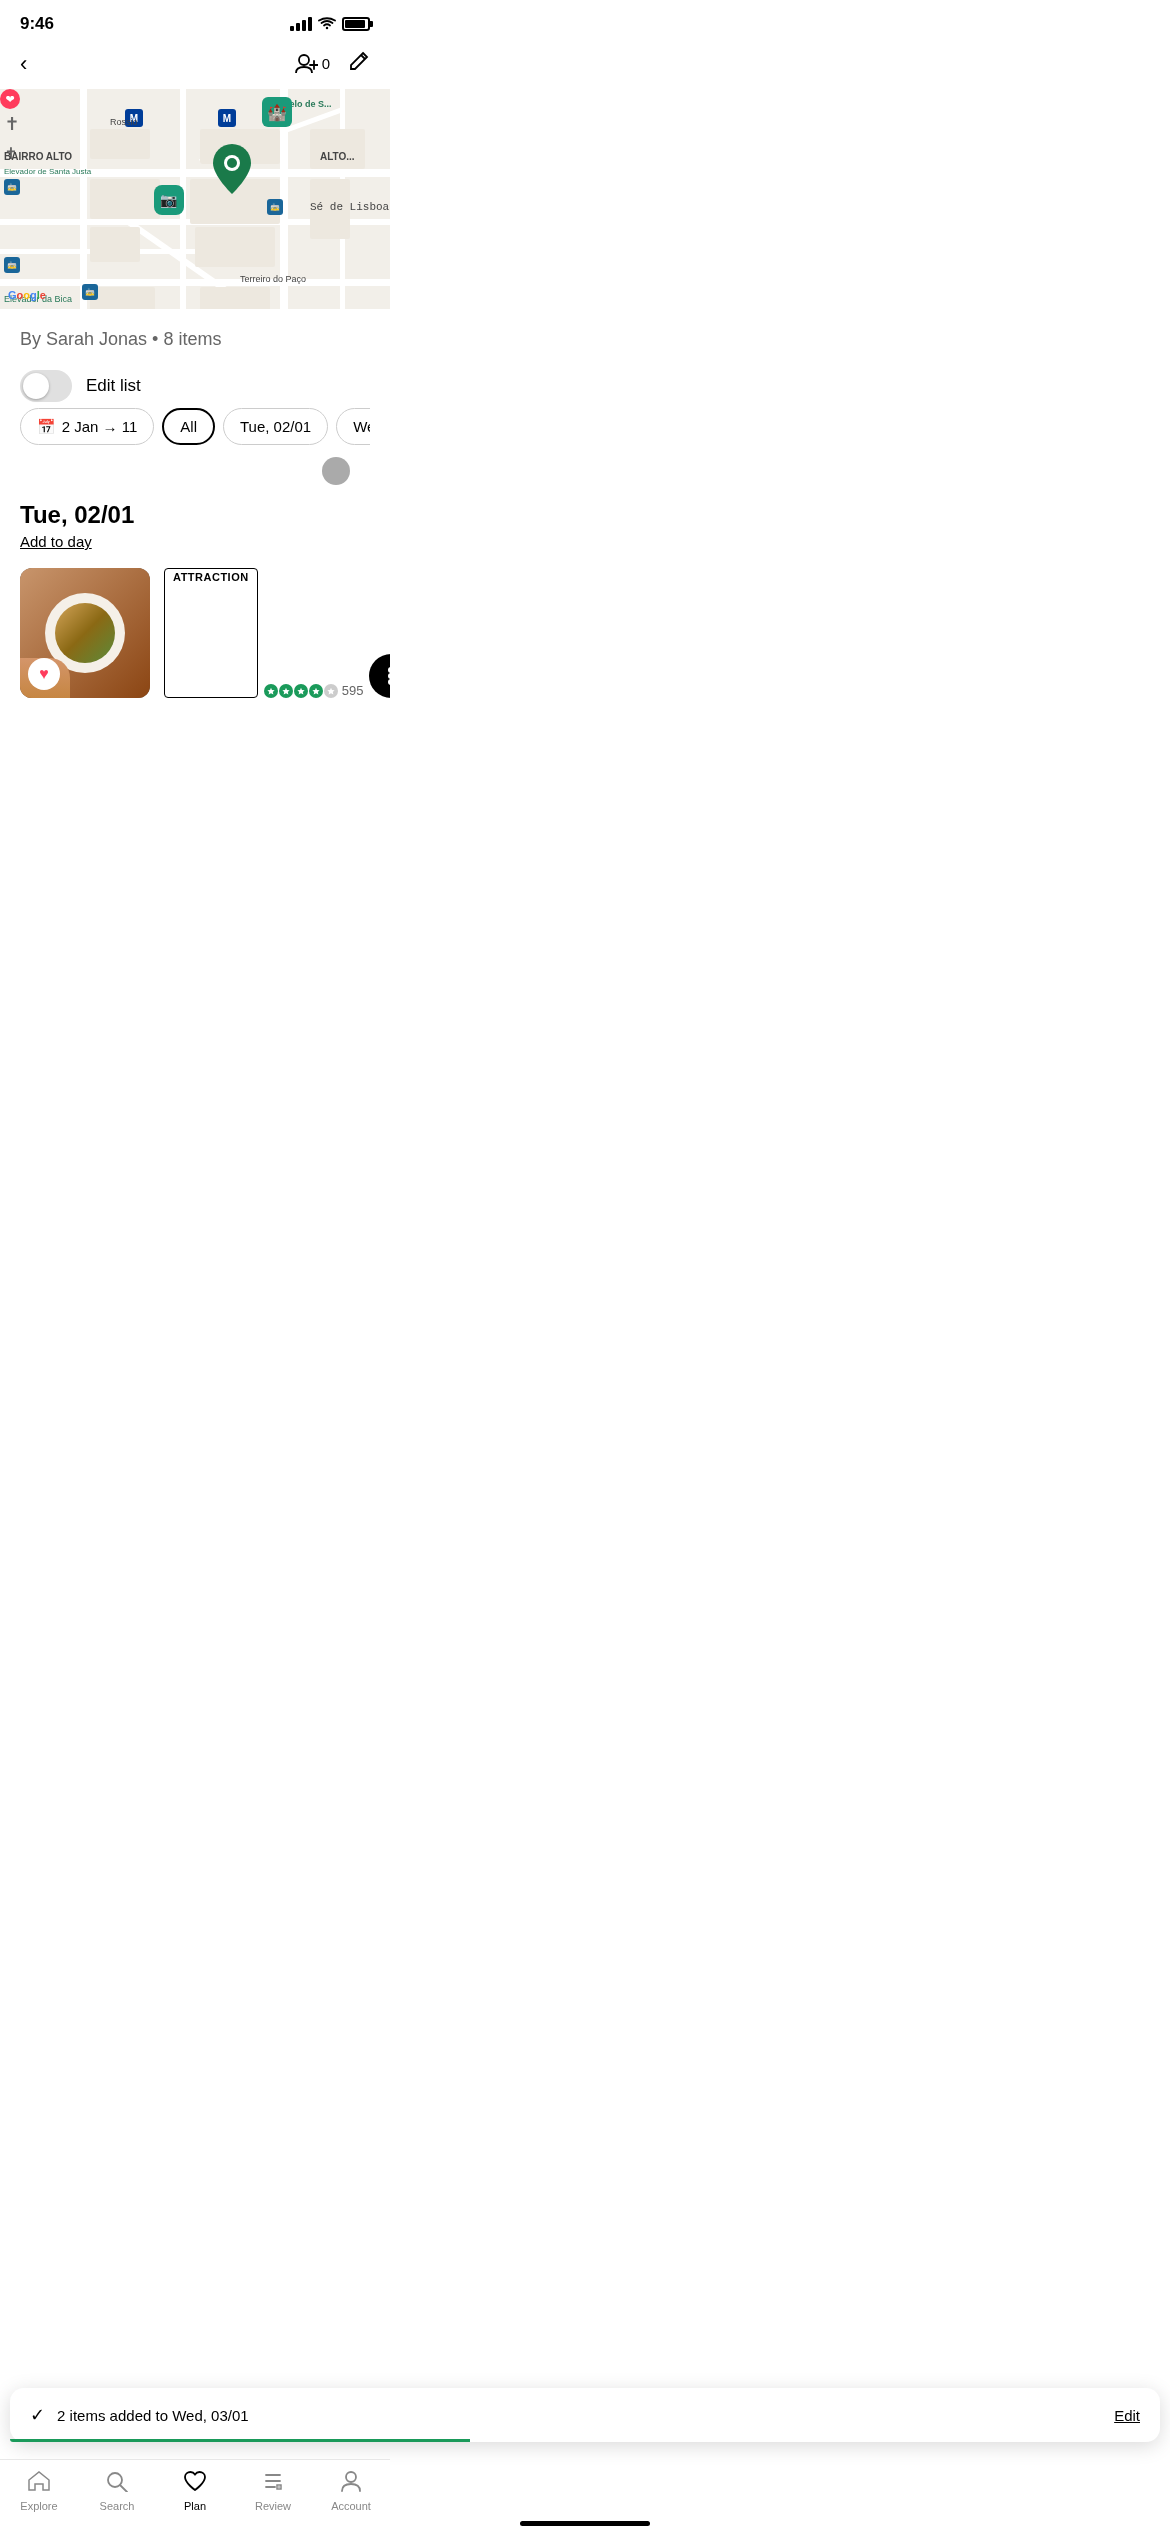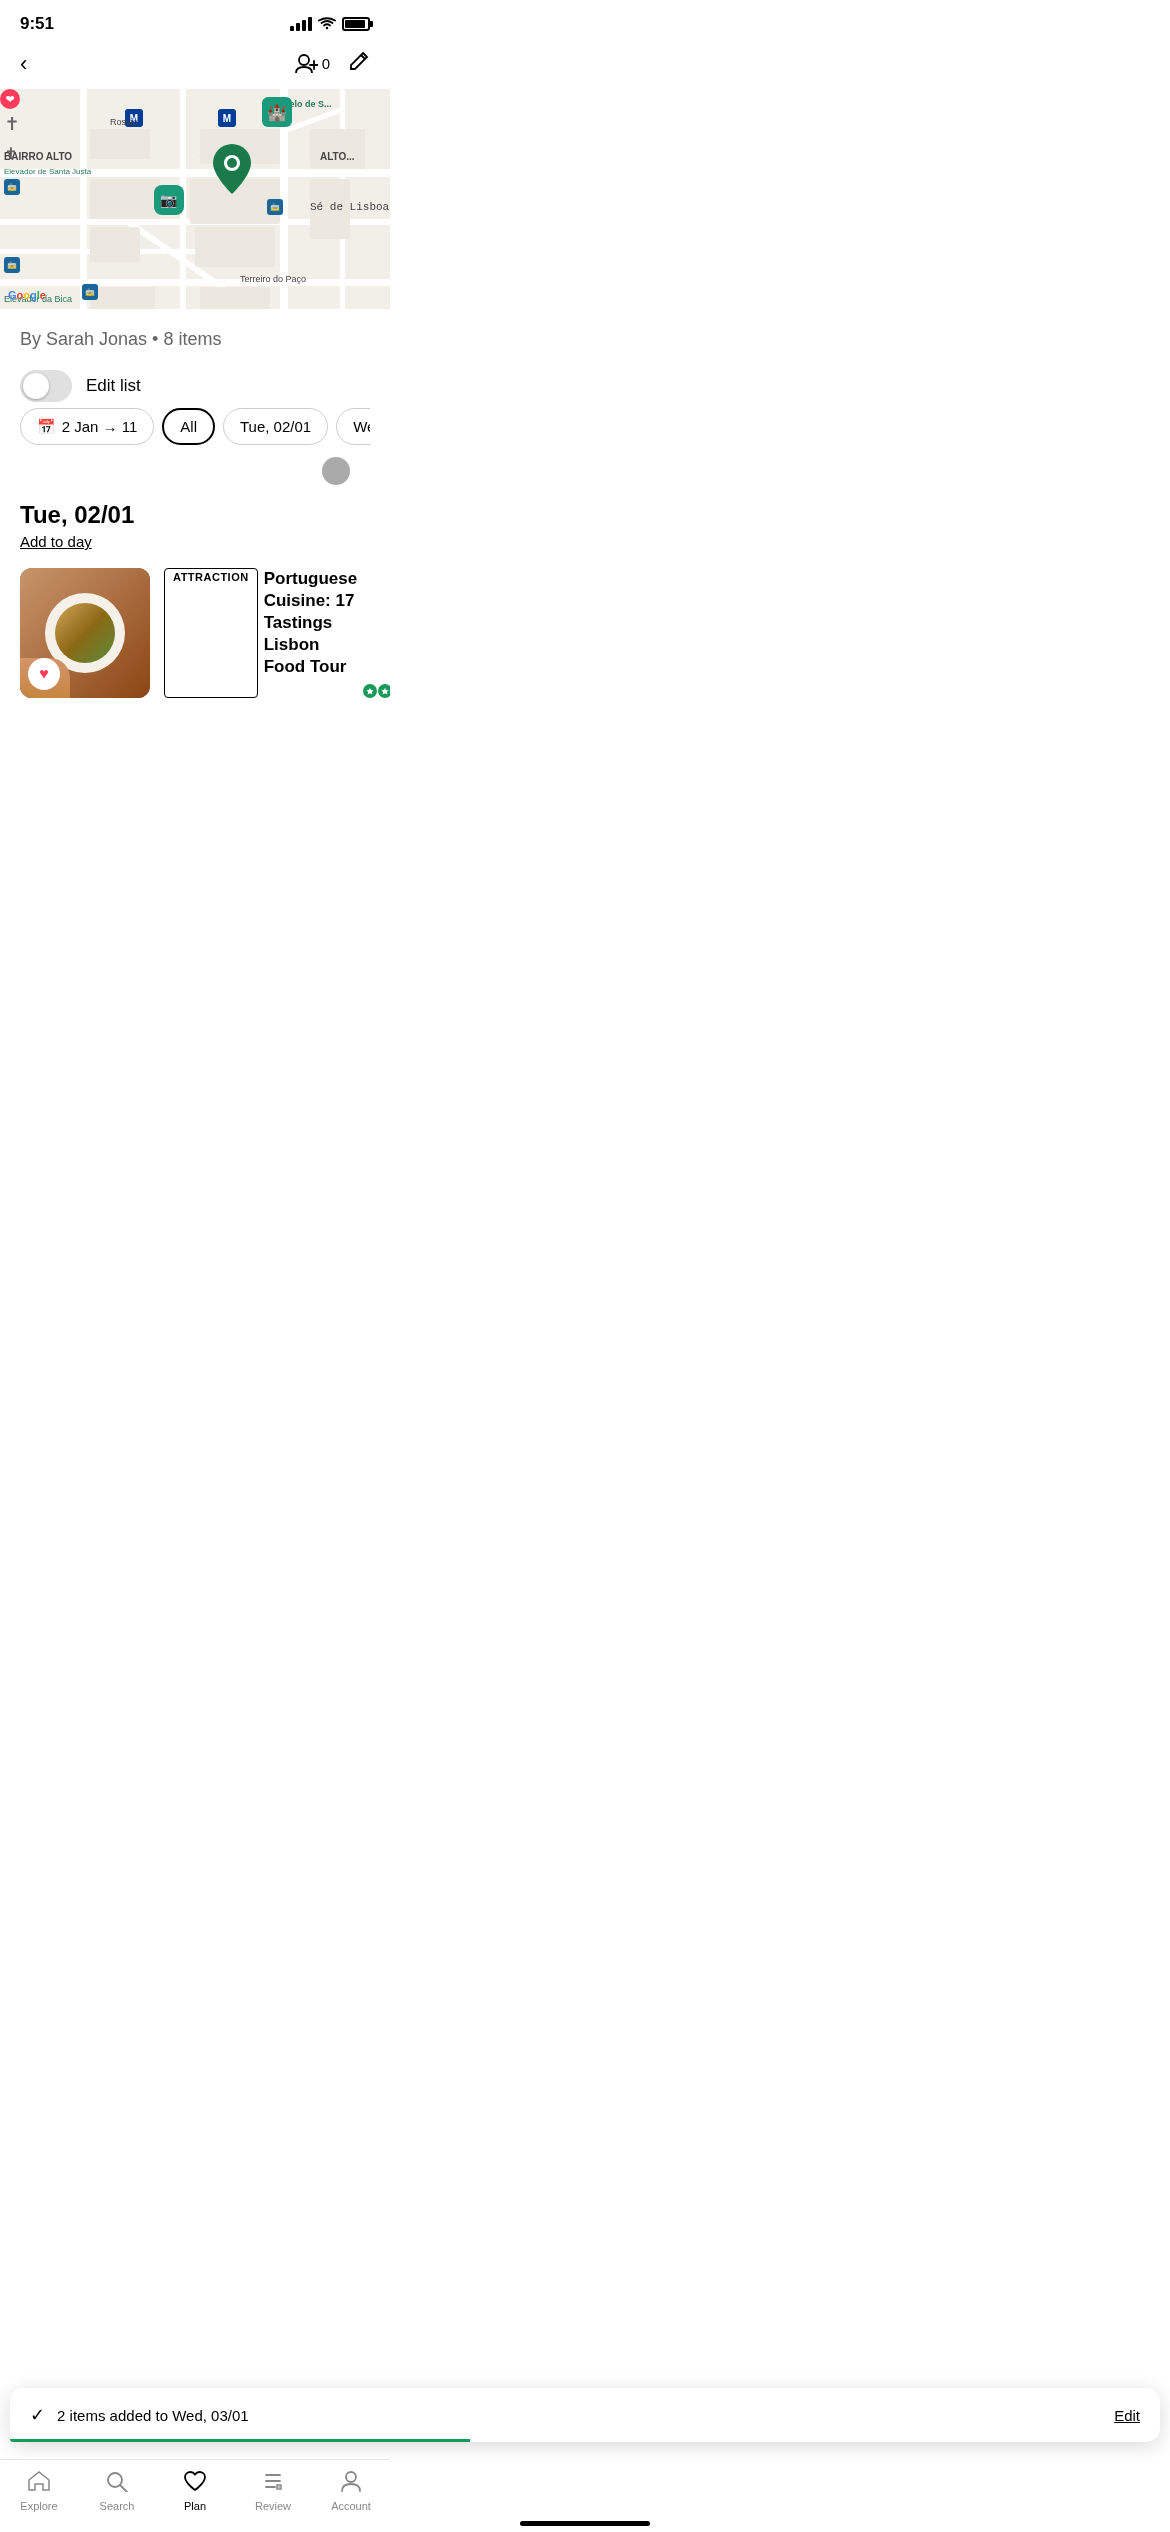--- a/index.html
+++ b/index.html
@@ -589,21 +589,21 @@
       height: 100%;
       background: #000;
       border-radius: 1px;
       width: 90%;
     }
   </style>
 </head>
 <body>
 
 <div class="status-bar">
-  <span class="status-time">9:51</span>
+  <span class="status-time">9:46</span>
   <div class="status-icons">
     <div class="signal-bars">
       <div class="signal-bar" style="height:5px"></div>
       <div class="signal-bar" style="height:8px"></div>
       <div class="signal-bar" style="height:11px"></div>
       <div class="signal-bar" style="height:14px"></div>
     </div>
     <svg width="18" height="14" viewBox="0 0 18 14">
       <path d="M9 11 L9 11" stroke="#000" stroke-width="2.5" stroke-linecap="round"></path>
       <path d="M6 8.5 Q9 6 12 8.5" stroke="#000" stroke-width="1.8" fill="none" stroke-linecap="round"></path>
@@ -751,21 +751,20 @@
           <div class="food-content"></div>
         </div>
         <div class="hand-overlay"></div>
       </div>
       <div class="card-heart-btn">
         <span class="card-heart-icon">♥</span>
       </div>
     </div>
     <div class="card-info">
       <span class="card-badge">ATTRACTION</span>
-      <div class="card-title">Portuguese Cuisine: 17 Tastings Lisbon Food Tour</div>
       <div class="card-rating">
         <div class="stars">
           <div class="star">
             <svg width="8" height="8" viewBox="0 0 10 10">
                 <polygon points="5,1 6.2,3.8 9.5,4.1 7.2,6.2 8,9.5 5,7.8 2,9.5 2.8,6.2 0.5,4.1 3.8,3.8" fill="#fff"></polygon>
               </svg>
           </div>
           <div class="star">
             <svg width="8" height="8" viewBox="0 0 10 10">
                 <polygon points="5,1 6.2,3.8 9.5,4.1 7.2,6.2 8,9.5 5,7.8 2,9.5 2.8,6.2 0.5,4.1 3.8,3.8" fill="#fff"></polygon>

